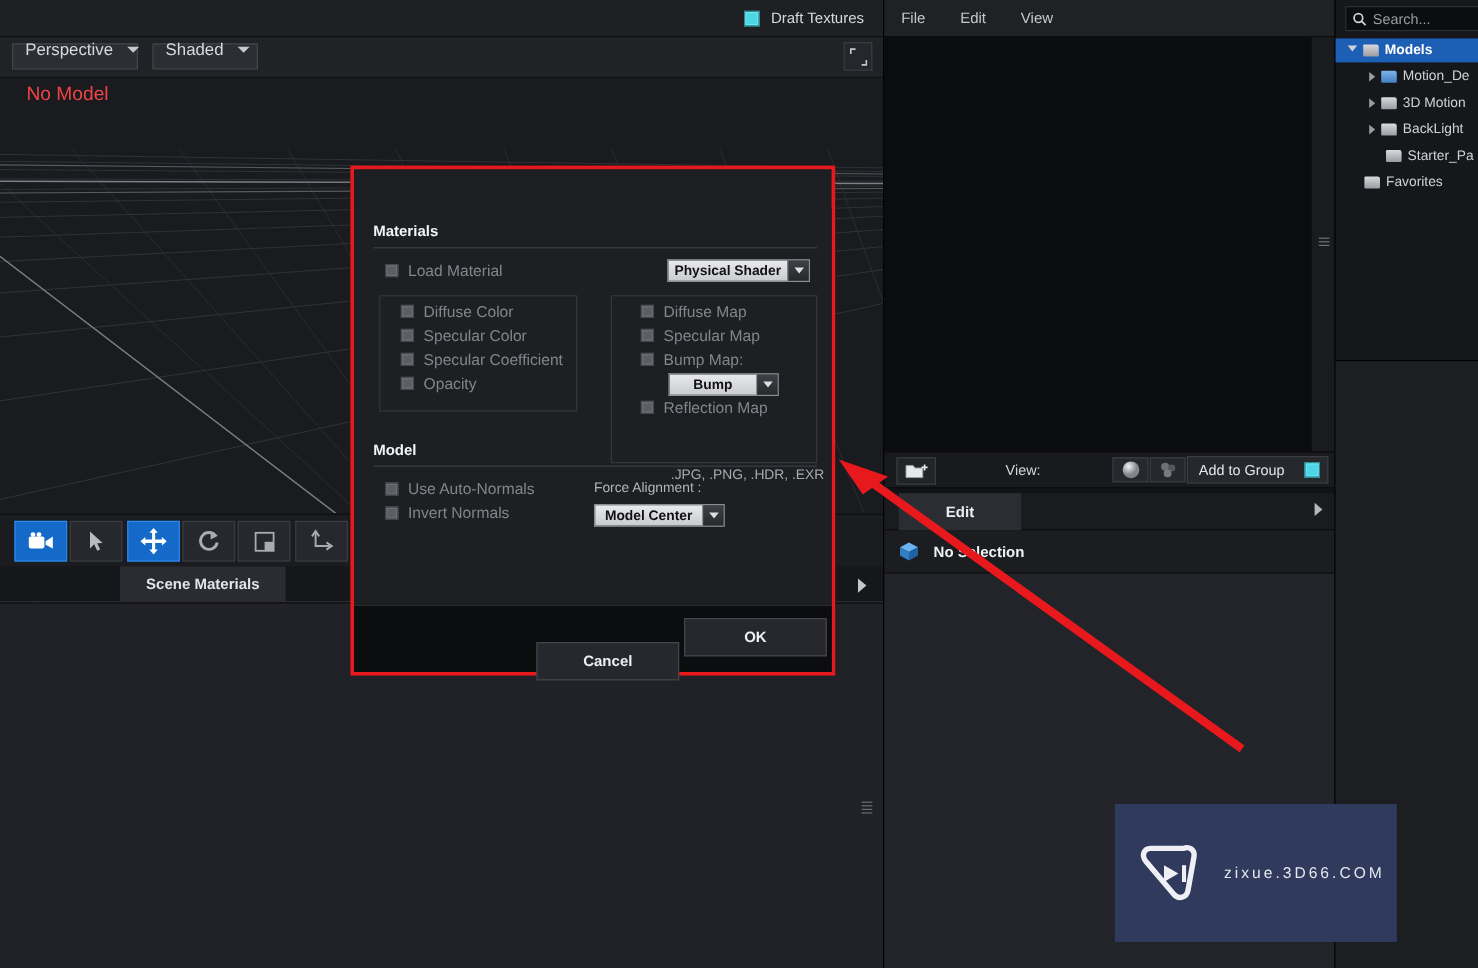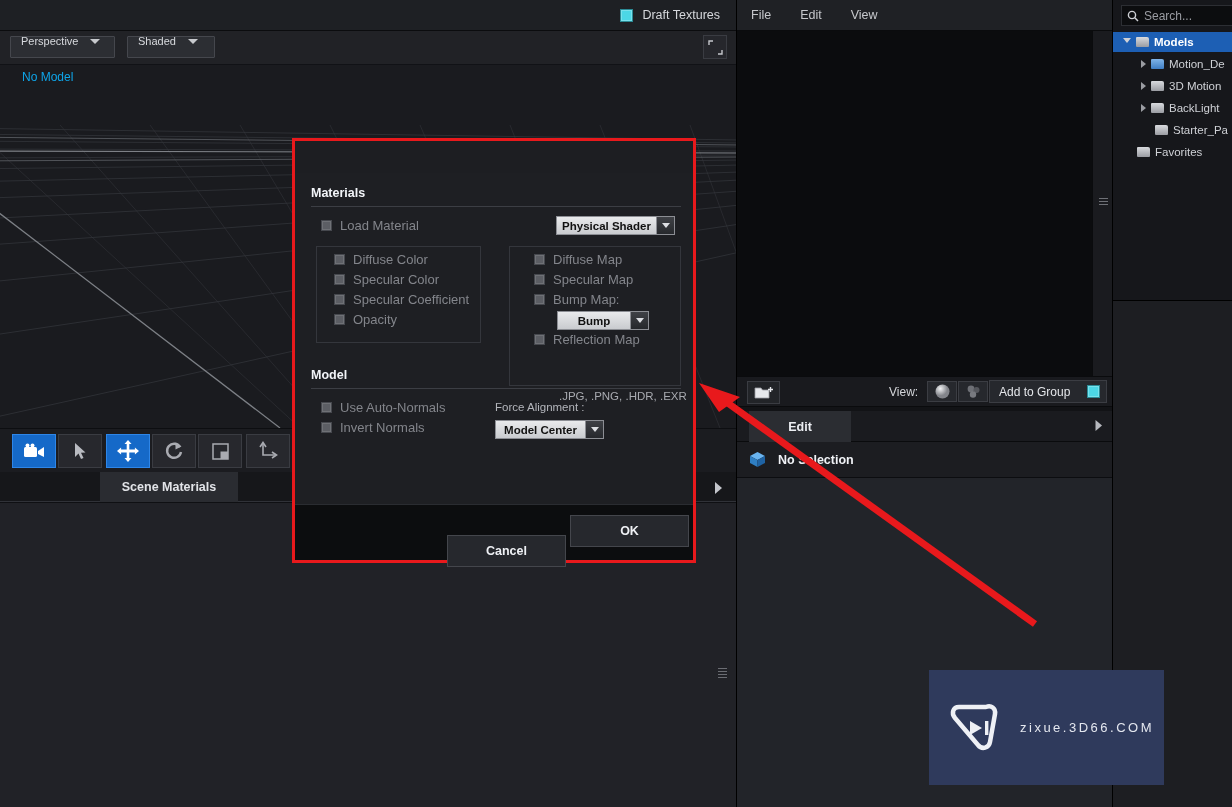--- a/index.html
+++ b/index.html
@@ -29,43 +29,43 @@
   }
   #draft-bar .lbl { color: #d6d8dc; font-size: 12.5px; }
 
   #vp-toolbar {
     position: absolute; left: 0; top: 31px; width: 736px; height: 34px;
     background: #212226; border-bottom: 1px solid #111216;
   }
   .vp-dd {
     position: absolute; top: 5px; height: 22px;
     background: #2c2e33; border: 1px solid #45474d;
-    display: flex; align-items: center; color: #d8dade; font-size: 11px;
+    display: flex; align-items: center; color: #d8dade; font-size: 14px;
     padding: 0 6px 12px 10px; border-radius: 1px; text-align: center;
   }
   .vp-dd .caret {
     width: 0; height: 0; margin-left: 12px;
     border-left: 5px solid transparent; border-right: 5px solid transparent;
     border-top: 5px solid #c7c9cd;
   }
   #dd-persp { left: 10px; width: 105px; }
   #dd-shaded { left: 127px; width: 88px; }
   #vp-expand {
     position: absolute; right: 9px; top: 4px; width: 24px; height: 24px;
     border: 1px solid #3a3c42; background: #26272c;
     display: flex; align-items: center; justify-content: center;
   }
 
   #viewport {
     position: absolute; left: 0; top: 65px; width: 736px; height: 363px;
     background: #1a1b1f; overflow: hidden;
   }
   #nomodel {
-    position: absolute; left: 22px; top: 5px; color: #0ea5e9;
-    font-size: 12px; z-index: 4;
+    position: absolute; left: 22px; top: 5px; color: #ef4444;
+    font-size: 16px; z-index: 4;
   }
   #grid { position: absolute; left: 0; top: 0; width: 736px; height: 363px; }
 
   #tool-row {
     position: absolute; left: 0; top: 428px; width: 736px; height: 44px;
     background: #1b1c20; border-top: 1px solid #0d0e11;
   }
   .tbtn {
     position: absolute; top: 5px; width: 44px; height: 34px;
     background: #27282d; border: 1px solid #3a3c42;
@@ -124,21 +124,21 @@
 
   #lib-bar {
     position: absolute; left: 0; top: 376px; width: 376px; height: 31px;
     background: #191a1e; border-top: 1px solid #0a0b0d; border-bottom: 1px solid #0a0b0d;
   }
   #newfolder-btn {
     position: absolute; left: 10px; top: 4px; width: 33px; height: 23px;
     background: #222428; border: 1px solid #3a3c42;
     display: flex; align-items: center; justify-content: center;
   }
-  #view-lbl { position: absolute; left: 889px; top: 385px; color: #d4d6da; font-size: 12px; }
+  #view-lbl { position: absolute; left: 838px; top: 385px; color: #d4d6da; font-size: 12px; }
   .viewbtn {
     position: absolute; top: 381px; width: 30px; height: 21px;
     background: #26282d; border: 1px solid #3b3d43;
     display: flex; align-items: center; justify-content: center;
   }
   #addgrp {
     position: absolute; left: 989px; top: 380px; width: 118px; height: 23px;
     background: #26282d; border: 1px solid #3b3d43;
     display: flex; align-items: center; color: #e4e6ea; font-size: 12px;
     padding-left: 9px; justify-content: space-between; padding-right: 6px;

